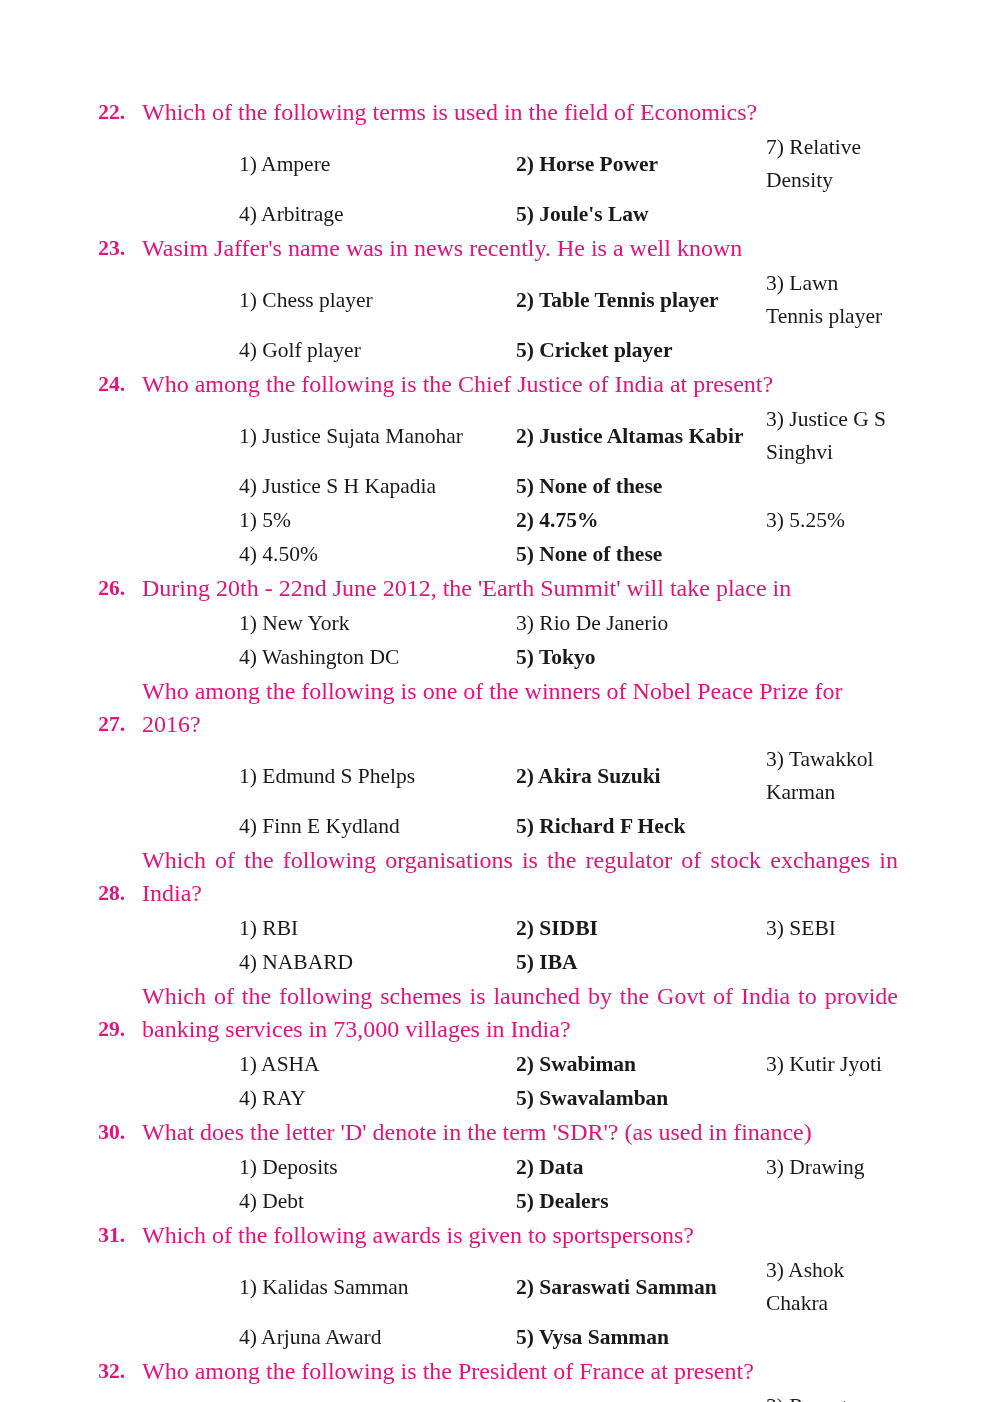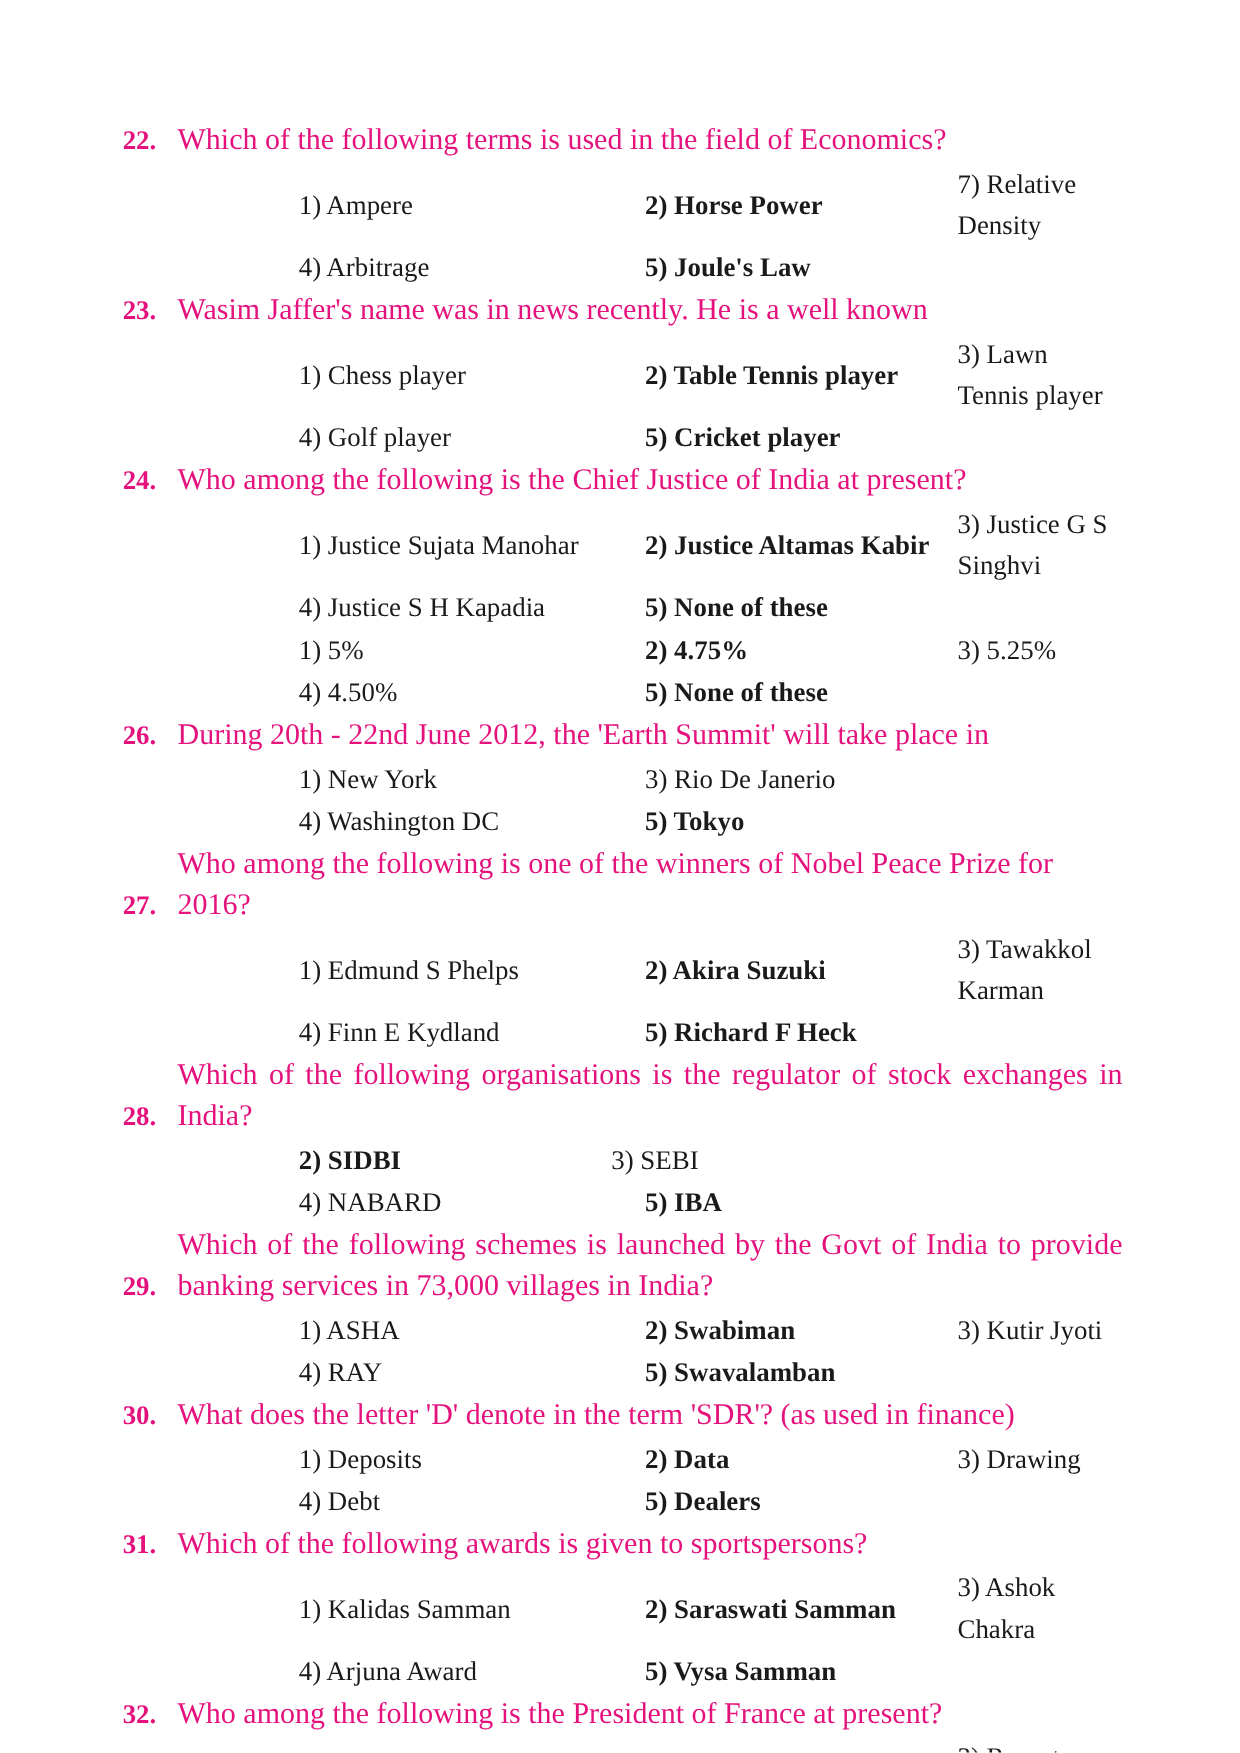--- a/index.html
+++ b/index.html
@@ -185,20 +185,21 @@
     </div>
   </div>
 
   <div class="q-block">
     <div class="q-line">
       <div class="q-num">28.</div>
       <div class="q-text">Which of the following organisations is the regulator of stock exchanges in India?</div>
     </div>
     <div class="opts">
       <div class="opt-row">
+        <div class="opt c1">1) RBI</div>
         <div class="opt c2">2) SIDBI</div>
         <div class="opt c3">3) SEBI</div>
       </div>
       <div class="opt-row">
         <div class="opt c1">4) NABARD</div>
         <div class="opt c2">5) IBA</div>
         <div class="opt c3"></div>
       </div>
     </div>
   </div>

